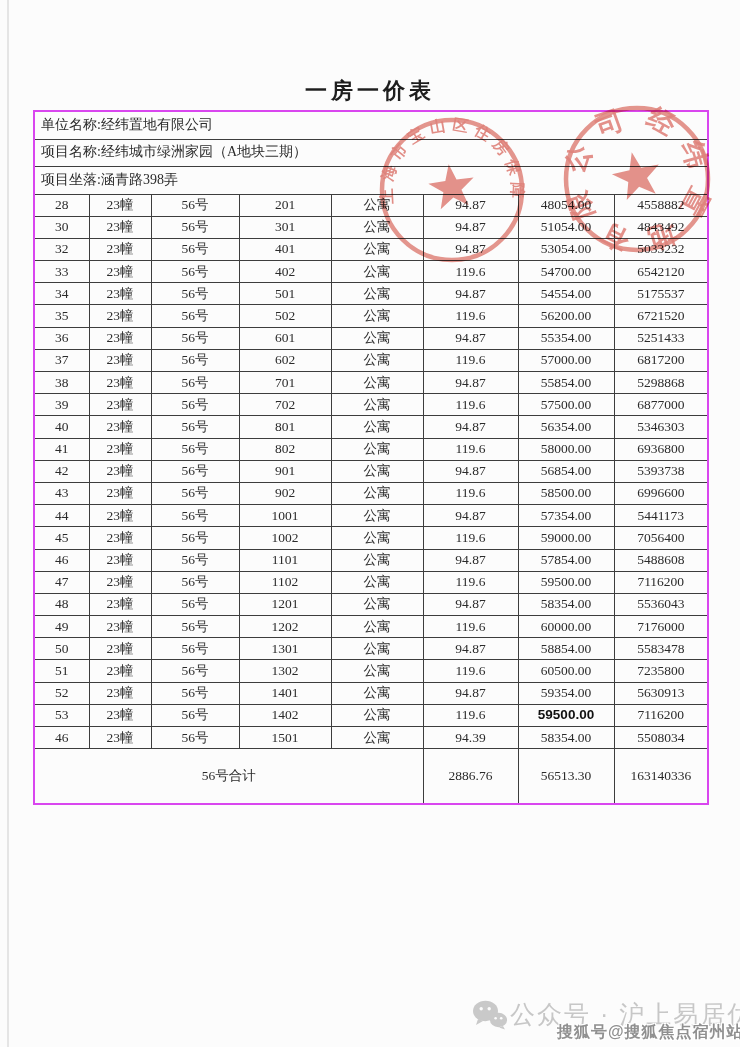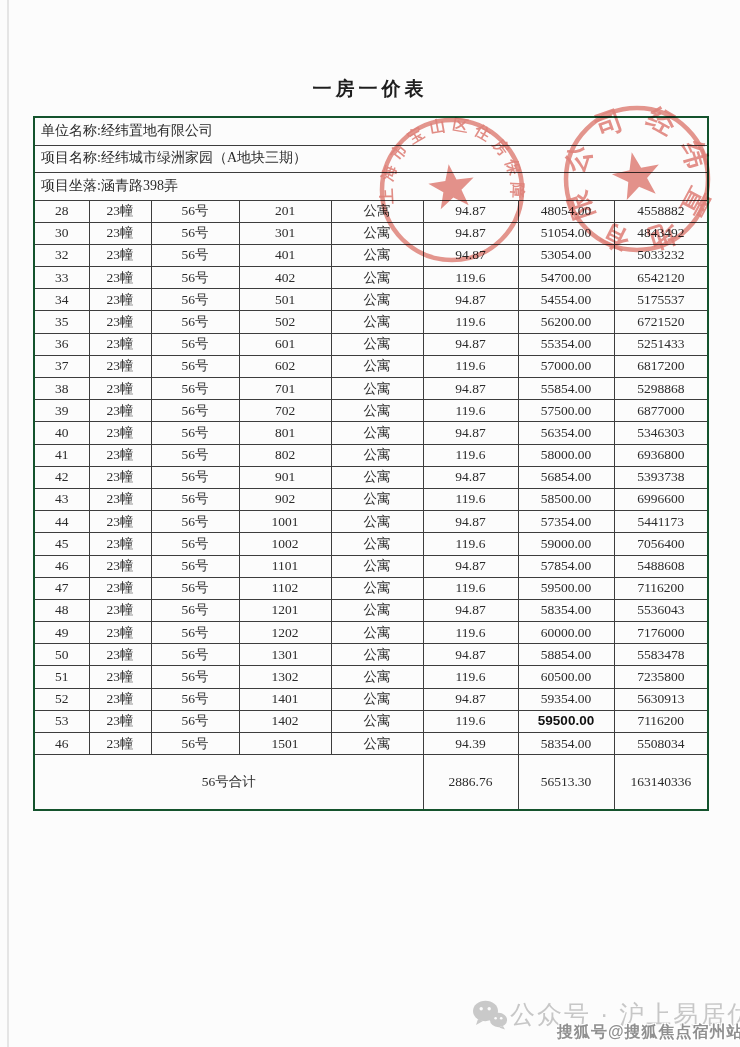--- a/index.html
+++ b/index.html
@@ -4,26 +4,26 @@
 <style>
   html,body{margin:0;padding:0;background:#e9e9e9;}
   .page{
     position:relative;width:740px;height:1047px;margin:0 auto;
     background:#fcfcfc;overflow:hidden;
     font-family:"Liberation Serif","DejaVu Serif",serif;color:#2b2b2b;
   }
   .scan-edge{position:absolute;left:7px;top:0;width:2px;height:100%;background:#dcdcdc;opacity:.7;}
   .doc-title{
     position:absolute;top:76px;left:0;width:740px;text-align:center;
-    font-size:19px;font-weight:bold;letter-spacing:4px;color:#1e1e1e;
+    font-size:22px;font-weight:bold;letter-spacing:4px;color:#1e1e1e;
   }
   table.price-table{
-    position:absolute;left:33px;top:116px;width:674px;
+    position:absolute;left:33px;top:110px;width:674px;
     border-collapse:collapse;table-layout:fixed;
-    border:2px solid #14532d;
+    border:2px solid #d946ef;
   }
   .price-table td{
     border:1.4px solid #3d3d3d;
     font-size:13.5px;line-height:1.05;
     overflow:hidden;white-space:nowrap;
   }
   .info-row td{height:26.5px;text-align:left;padding:0 0 0 6px;font-size:14px;}
   .data-row td{height:21.2px;text-align:center;padding:0;}
   .sum-row td{height:21.5px;text-align:center;padding:16px;}
   .bold-price{

